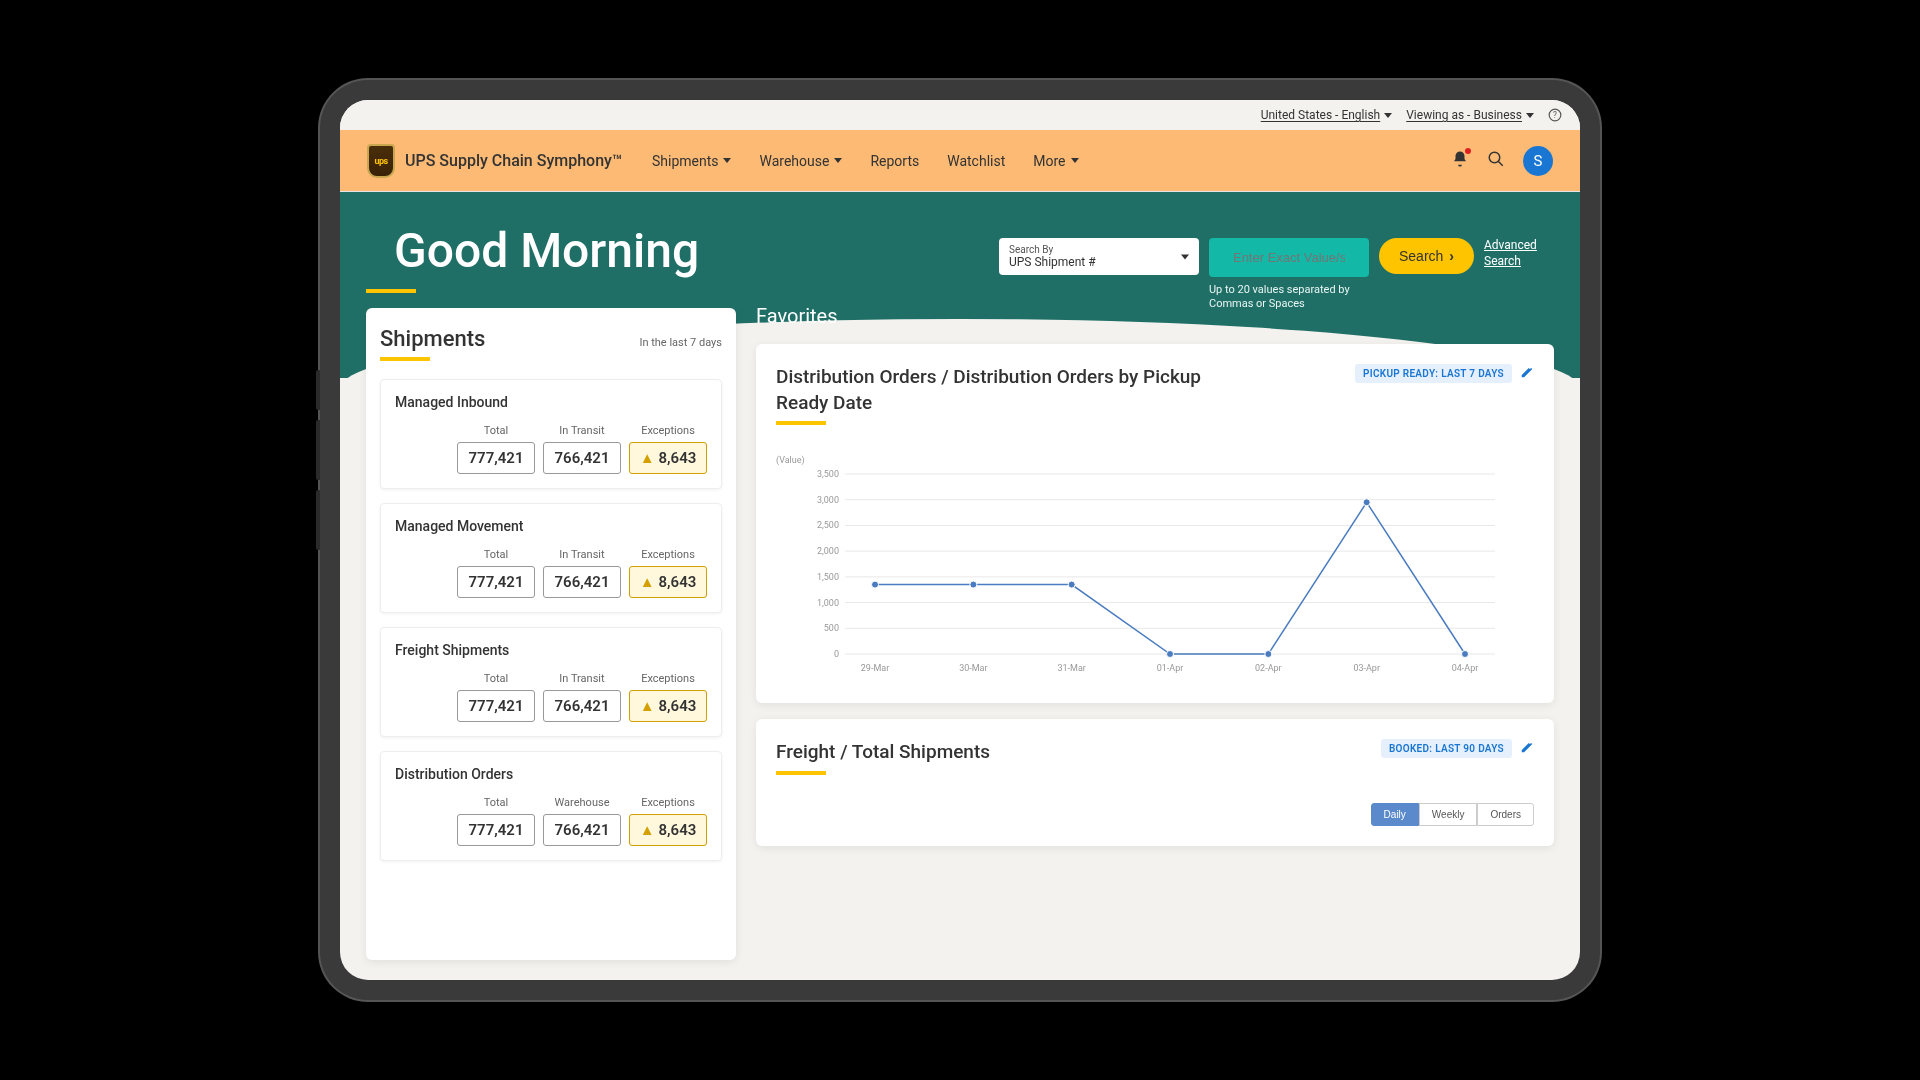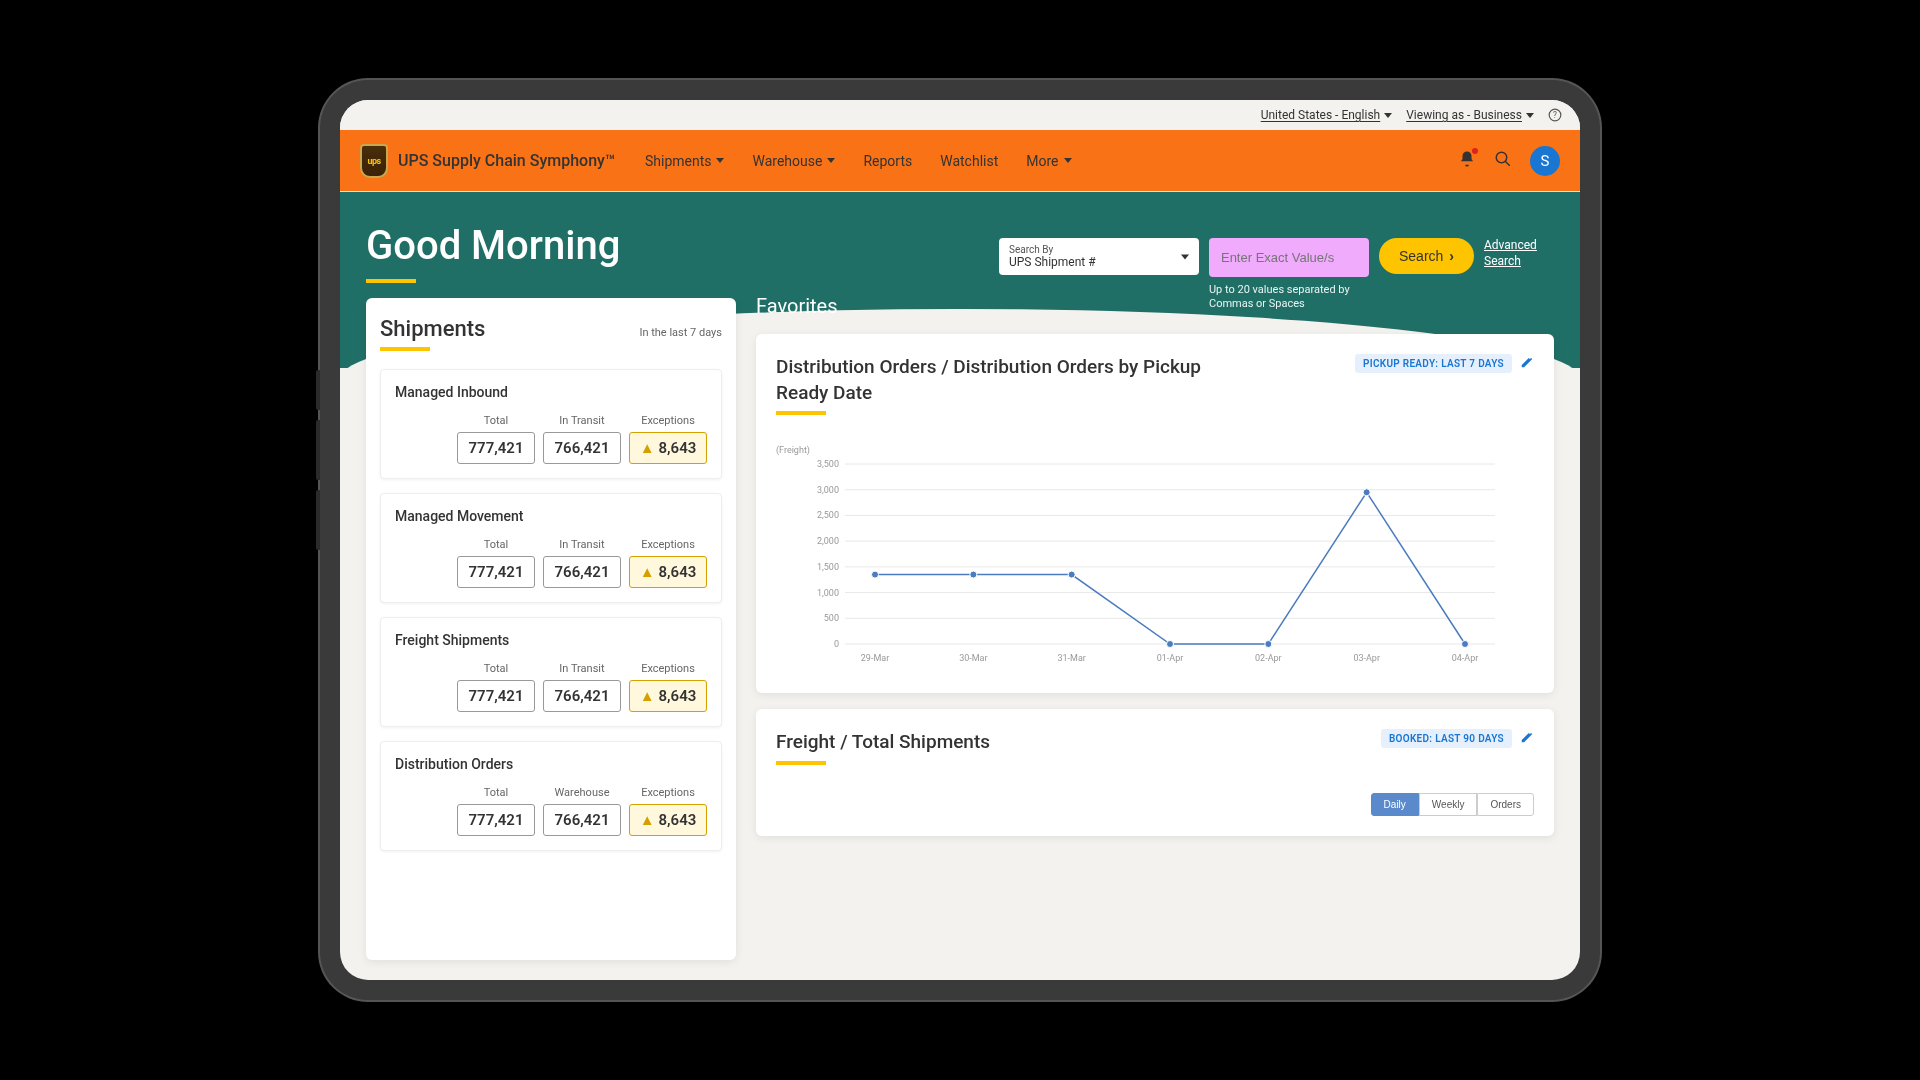--- a/index.html
+++ b/index.html
@@ -53,24 +53,24 @@
     padding: 0 18px;
     font-size: 12px;
     color: #333;
   }
   .util-item { display: flex; align-items: center; gap: 4px; cursor: pointer; text-decoration: underline; text-underline-offset: 2px; }
   .util-item.help { text-decoration: none; }
   .chev { width: 0; height: 0; border-left: 4px solid transparent; border-right: 4px solid transparent; border-top: 5px solid #333; }
 
   
   .header {
-    background: #f97316;
+    background: #fdba74;
     display: flex;
     align-items: center;
-    padding: 0 20px;
+    padding: 0 27px;
     height: 62px;
     border-bottom: 1px solid #e5e5e5;
   }
   .logo-wrap { display: flex; align-items: center; gap: 10px; margin-right: 30px; }
   .logo-shield {
     width: 28px; height: 34px;
     background: linear-gradient(#4a2e0a,#3a2208);
     border-radius: 4px 4px 10px 10px;
     border: 2px solid #c8a74f;
     position: relative;
@@ -98,32 +98,32 @@
   .hero::after {
     content:"";
     position:absolute;
     left:0; right:0; bottom:-1px;
     height:120px;
     background: #f3f2ef;
     border-radius: 100% 100% 0 0 / 140px 140px 0 0;
     z-index:0;
     transform: translateY(60px);
   }
-  .greeting { font-size: 40px; font-weight: 500; position:relative; z-index:2; }
+  .greeting { font-size: 48px; font-weight: 500; position:relative; z-index:2;margin-left:28px; }
   .greeting-underline { width:50px; height:4px; background:#ffc400; margin-top:10px; }
   .search-area { position:absolute; top:46px; right:26px; display:flex; align-items:flex-start; gap:10px; z-index:3; }
   .search-by {
     background:#fff; border-radius:4px; width:200px; padding:6px 10px; color:#333; position:relative;
   }
   .search-by-label { font-size:10px; color:#555; }
   .search-by-value { font-size:12px; }
   .search-by .chev { position:absolute; right:10px; top:50%; transform:translateY(-50%); }
   .search-input-wrap { display:flex; flex-direction:column; gap:6px; }
   .search-input {
-    background:#f0abfc; border:none; border-radius:4px; width:160px; padding:12px 12px; font-size:13px; color:#333;
+    background:#14b8a6; border:none; border-radius:4px; width:160px; padding:12px 24px; font-size:13px; color:#333;
   }
   .search-hint { font-size:11px; color:#e8f5f3; max-width:160px; line-height:1.3; }
   .search-btn {
     background:#ffc400; border:none; border-radius:20px; padding:10px 20px; font-size:14px; font-weight:500; color:#333; display:flex; align-items:center; gap:6px; cursor:pointer;
   }
   .search-btn .arrow { color:#333; font-weight:700; }
   .adv-search { font-size:12px; color:#fff; text-decoration:underline; max-width:70px; line-height:1.3; cursor:pointer; }
 
   
   .main-grid {
@@ -377,21 +377,21 @@
             <div class="badge-wrap">
               <span class="badge">PICKUP READY: LAST 7 DAYS</span>
               <span class="edit-ico">
                 <svg viewBox="0 0 24 24">
                     <path d="M3 17v4h4L19 9l-4-4L3 17zM21 7l-2-2-2 2 2 2 2-2z" fill="#1976d2"></path>
                   </svg>
               </span>
             </div>
           </div>
           <div class="chart-area">
-            <div class="chart-ylabel">(Freight)</div>
+            <div class="chart-ylabel">(Value)</div>
             <svg class="chart-svg" viewBox="0 0 700 210" id="chart-svg">
                 <line x1="40" x2="690" y1="185" y2="185" class="grid-line"></line>
                 <text x="34" y="188" text-anchor="end" class="axis-label">0</text>
                 <line x1="40" x2="690" y1="159.28571428571428" y2="159.28571428571428" class="grid-line"></line>
                 <text x="34" y="162.28571428571428" text-anchor="end" class="axis-label">500</text>
                 <line x1="40" x2="690" y1="133.57142857142858" y2="133.57142857142858" class="grid-line"></line>
                 <text x="34" y="136.57142857142858" text-anchor="end" class="axis-label">1,000</text>
                 <line x1="40" x2="690" y1="107.85714285714286" y2="107.85714285714286" class="grid-line"></line>
                 <text x="34" y="110.85714285714286" text-anchor="end" class="axis-label">1,500</text>
                 <line x1="40" x2="690" y1="82.14285714285715" y2="82.14285714285715" class="grid-line"></line>

